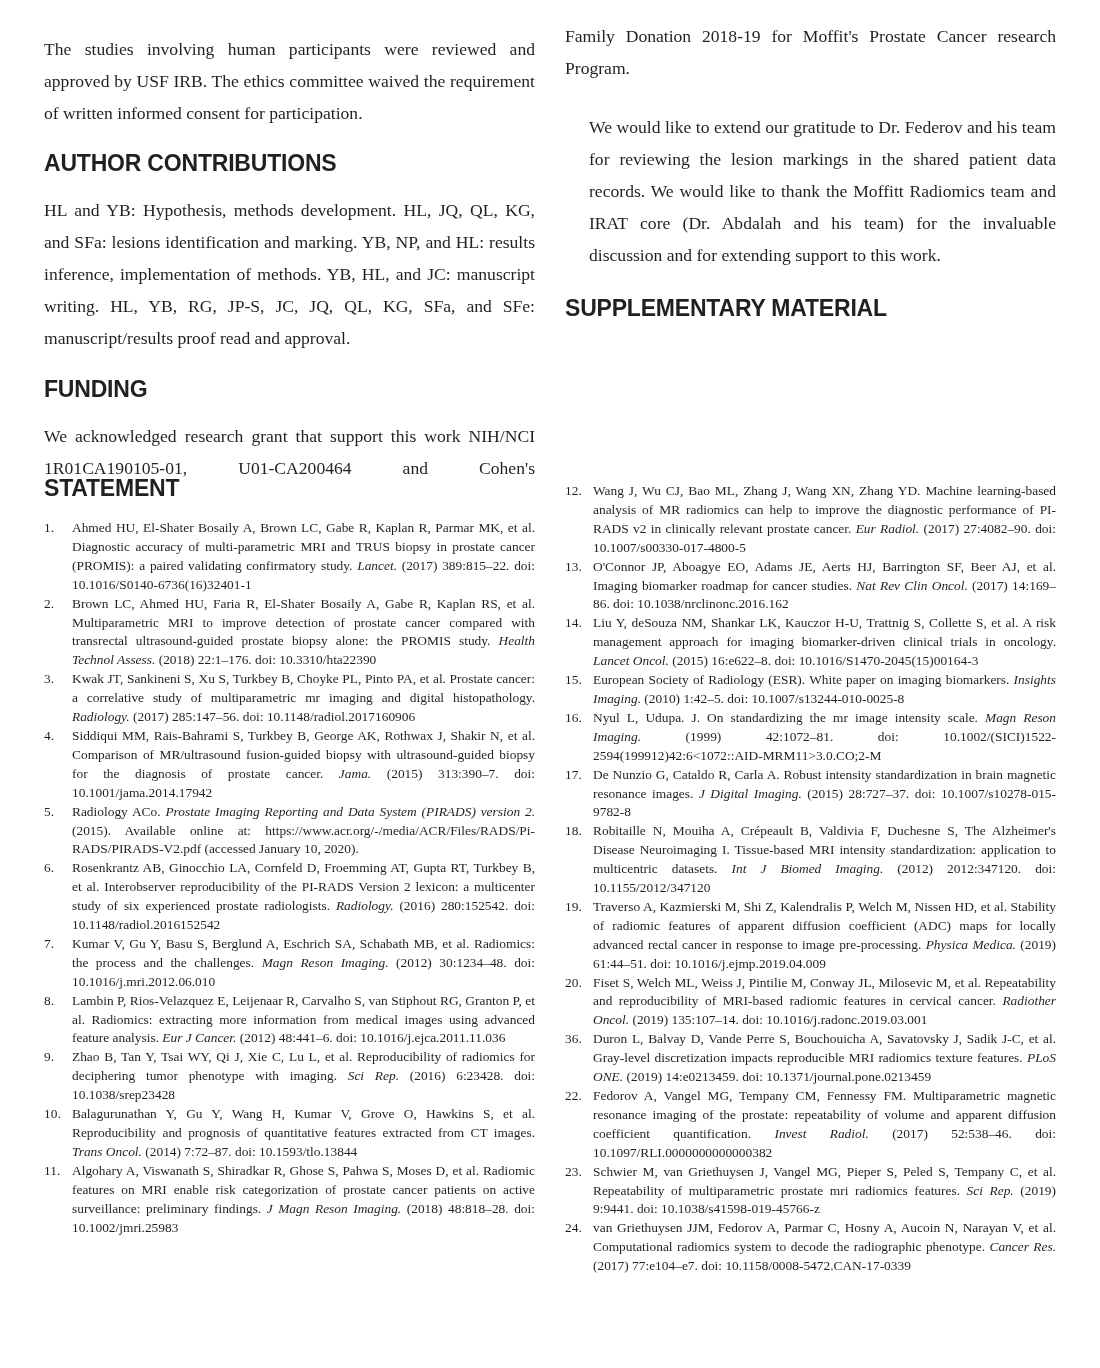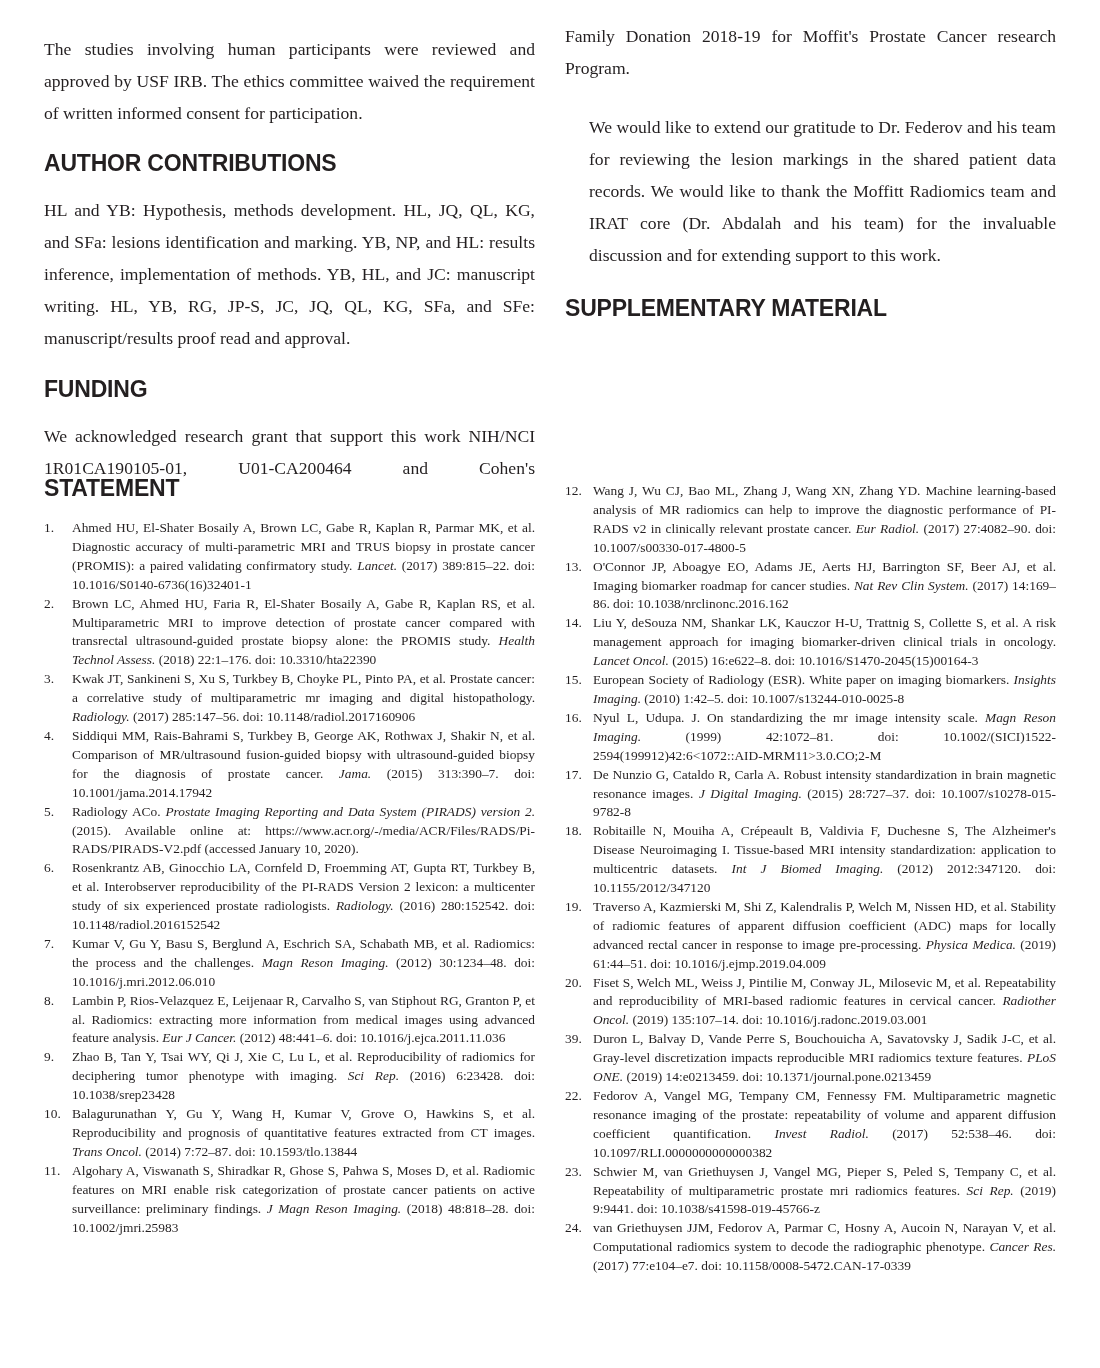--- a/index.html
+++ b/index.html
@@ -101,26 +101,26 @@
       <li class="ref-item"><span class="ref-num">8.</span><span>Lambin P, Rios-Velazquez E, Leijenaar R, Carvalho S, van Stiphout RG, Granton P, et al. Radiomics: extracting more information from medical images using advanced feature analysis. </span><span class="ref-journal">Eur J Cancer.</span><span> (2012) 48:441–6. doi: 10.1016/j.ejca.2011.11.036</span></li>
       <li class="ref-item"><span class="ref-num">9.</span><span>Zhao B, Tan Y, Tsai WY, Qi J, Xie C, Lu L, et al. Reproducibility of radiomics for deciphering tumor phenotype with imaging. </span><span class="ref-journal">Sci Rep.</span><span> (2016) 6:23428. doi: 10.1038/srep23428</span></li>
       <li class="ref-item"><span class="ref-num">10.</span><span>Balagurunathan Y, Gu Y, Wang H, Kumar V, Grove O, Hawkins S, et al. Reproducibility and prognosis of quantitative features extracted from CT images. </span><span class="ref-journal">Trans Oncol.</span><span> (2014) 7:72–87. doi: 10.1593/tlo.13844</span></li>
       <li class="ref-item"><span class="ref-num">11.</span><span>Algohary A, Viswanath S, Shiradkar R, Ghose S, Pahwa S, Moses D, et al. Radiomic features on MRI enable risk categorization of prostate cancer patients on active surveillance: preliminary findings. </span><span class="ref-journal">J Magn Reson Imaging.</span><span> (2018) 48:818–28. doi: 10.1002/jmri.25983</span></li>
     </ol>
 </div>
 
 <div class="col col-right" style="top:482px;">
   <ol class="ref-list" id="ref-right">
       <li class="ref-item"><span class="ref-num">12.</span><span>Wang J, Wu CJ, Bao ML, Zhang J, Wang XN, Zhang YD. Machine learning-based analysis of MR radiomics can help to improve the diagnostic performance of PI-RADS v2 in clinically relevant prostate cancer. </span><span class="ref-journal">Eur Radiol.</span><span> (2017) 27:4082–90. doi: 10.1007/s00330-017-4800-5</span></li>
-      <li class="ref-item"><span class="ref-num">13.</span><span>O'Connor JP, Aboagye EO, Adams JE, Aerts HJ, Barrington SF, Beer AJ, et al. Imaging biomarker roadmap for cancer studies. </span><span class="ref-journal">Nat Rev Clin System.</span><span> (2017) 14:169–86. doi: 10.1038/nrclinonc.2016.162</span></li>
+      <li class="ref-item"><span class="ref-num">13.</span><span>O'Connor JP, Aboagye EO, Adams JE, Aerts HJ, Barrington SF, Beer AJ, et al. Imaging biomarker roadmap for cancer studies. </span><span class="ref-journal">Nat Rev Clin Oncol.</span><span> (2017) 14:169–86. doi: 10.1038/nrclinonc.2016.162</span></li>
       <li class="ref-item"><span class="ref-num">14.</span><span>Liu Y, deSouza NM, Shankar LK, Kauczor H-U, Trattnig S, Collette S, et al. A risk management approach for imaging biomarker-driven clinical trials in oncology. </span><span class="ref-journal">Lancet Oncol.</span><span> (2015) 16:e622–8. doi: 10.1016/S1470-2045(15)00164-3</span></li>
       <li class="ref-item"><span class="ref-num">15.</span><span>European Society of Radiology (ESR). White paper on imaging biomarkers. </span><span class="ref-journal">Insights Imaging.</span><span> (2010) 1:42–5. doi: 10.1007/s13244-010-0025-8</span></li>
       <li class="ref-item"><span class="ref-num">16.</span><span>Nyul L, Udupa. J. On standardizing the mr image intensity scale. </span><span class="ref-journal">Magn Reson Imaging.</span><span> (1999) 42:1072–81. doi: 10.1002/(SICI)1522-2594(199912)42:6&lt;1072::AID-MRM11&gt;3.0.CO;2-M</span></li>
       <li class="ref-item"><span class="ref-num">17.</span><span>De Nunzio G, Cataldo R, Carla A. Robust intensity standardization in brain magnetic resonance images. </span><span class="ref-journal">J Digital Imaging.</span><span> (2015) 28:727–37. doi: 10.1007/s10278-015-9782-8</span></li>
       <li class="ref-item"><span class="ref-num">18.</span><span>Robitaille N, Mouiha A, Crépeault B, Valdivia F, Duchesne S, The Alzheimer's Disease Neuroimaging I. Tissue-based MRI intensity standardization: application to multicentric datasets. </span><span class="ref-journal">Int J Biomed Imaging.</span><span> (2012) 2012:347120. doi: 10.1155/2012/347120</span></li>
       <li class="ref-item"><span class="ref-num">19.</span><span>Traverso A, Kazmierski M, Shi Z, Kalendralis P, Welch M, Nissen HD, et al. Stability of radiomic features of apparent diffusion coefficient (ADC) maps for locally advanced rectal cancer in response to image pre-processing. </span><span class="ref-journal">Physica Medica.</span><span> (2019) 61:44–51. doi: 10.1016/j.ejmp.2019.04.009</span></li>
       <li class="ref-item"><span class="ref-num">20.</span><span>Fiset S, Welch ML, Weiss J, Pintilie M, Conway JL, Milosevic M, et al. Repeatability and reproducibility of MRI-based radiomic features in cervical cancer. </span><span class="ref-journal">Radiother Oncol.</span><span> (2019) 135:107–14. doi: 10.1016/j.radonc.2019.03.001</span></li>
-      <li class="ref-item"><span class="ref-num">39.</span><span>Duron L, Balvay D, Vande Perre S, Bouchouicha A, Savatovsky J, Sadik J-C, et al. Gray-level discretization impacts reproducible MRI radiomics texture features. </span><span class="ref-journal">PLoS ONE.</span><span> (2019) 14:e0213459. doi: 10.1371/journal.pone.0213459</span></li>
+      <li class="ref-item"><span class="ref-num">36.</span><span>Duron L, Balvay D, Vande Perre S, Bouchouicha A, Savatovsky J, Sadik J-C, et al. Gray-level discretization impacts reproducible MRI radiomics texture features. </span><span class="ref-journal">PLoS ONE.</span><span> (2019) 14:e0213459. doi: 10.1371/journal.pone.0213459</span></li>
       <li class="ref-item"><span class="ref-num">22.</span><span>Fedorov A, Vangel MG, Tempany CM, Fennessy FM. Multiparametric magnetic resonance imaging of the prostate: repeatability of volume and apparent diffusion coefficient quantification. </span><span class="ref-journal">Invest Radiol.</span><span> (2017) 52:538–46. doi: 10.1097/RLI.0000000000000382</span></li>
       <li class="ref-item"><span class="ref-num">23.</span><span>Schwier M, van Griethuysen J, Vangel MG, Pieper S, Peled S, Tempany C, et al. Repeatability of multiparametric prostate mri radiomics features. </span><span class="ref-journal">Sci Rep.</span><span> (2019) 9:9441. doi: 10.1038/s41598-019-45766-z</span></li>
       <li class="ref-item"><span class="ref-num">24.</span><span>van Griethuysen JJM, Fedorov A, Parmar C, Hosny A, Aucoin N, Narayan V, et al. Computational radiomics system to decode the radiographic phenotype. </span><span class="ref-journal">Cancer Res.</span><span> (2017) 77:e104–e7. doi: 10.1158/0008-5472.CAN-17-0339</span></li>
     </ol>
 </div>
 
 </body></html>

